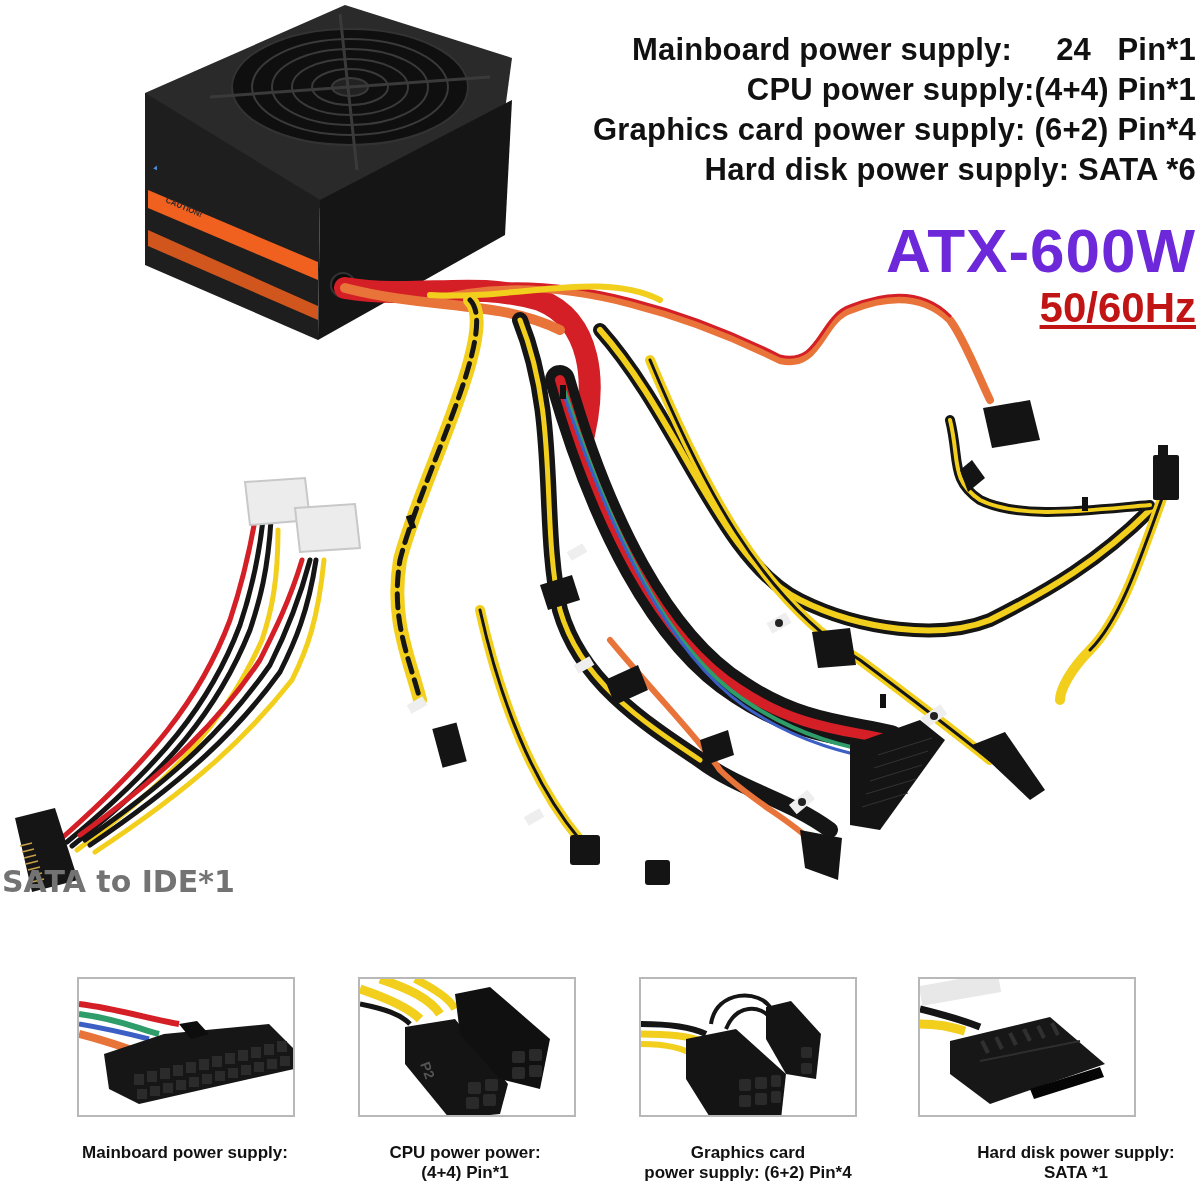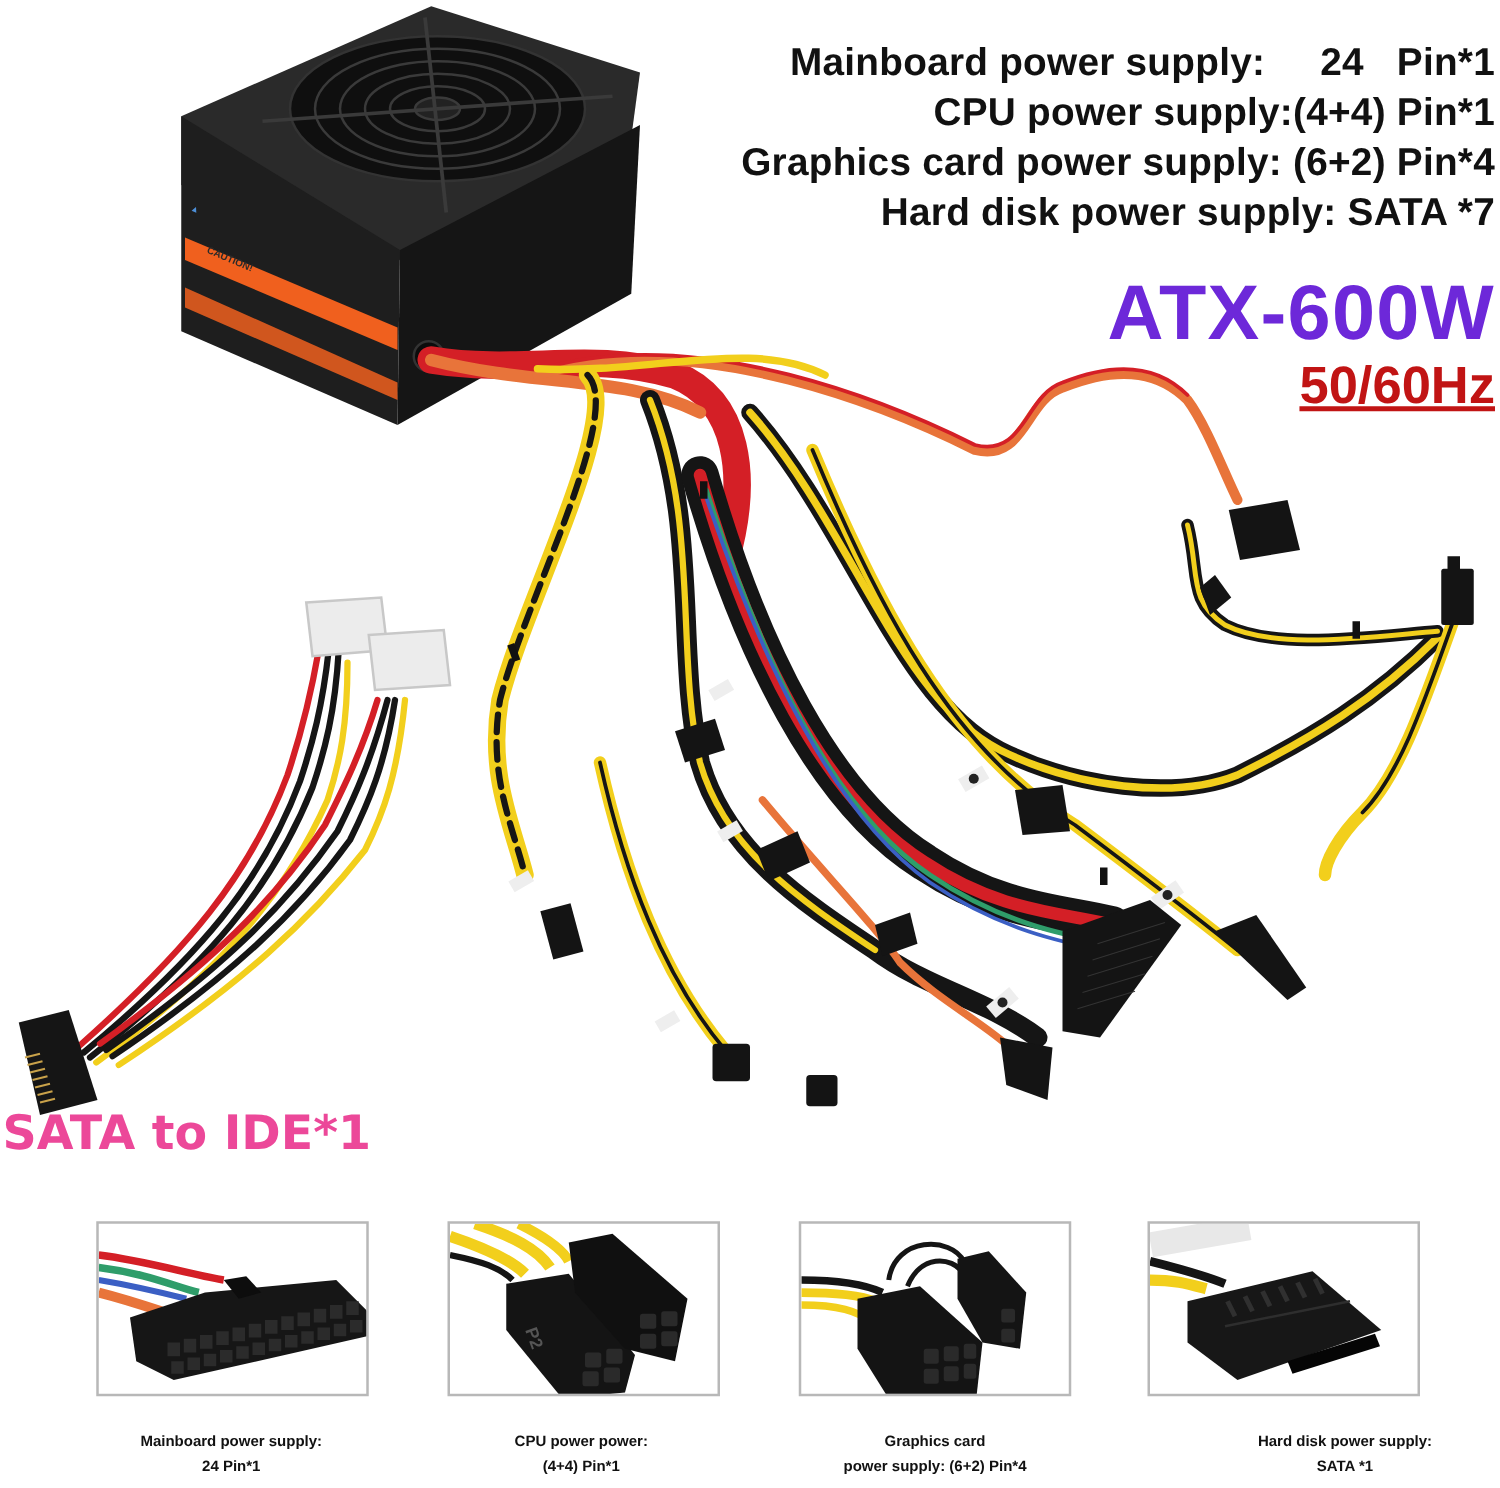--- a/index.html
+++ b/index.html
@@ -11,28 +11,28 @@
     .spec-line { font-size: 31px; font-weight: bold; line-height: 40px; color: #111;
                  letter-spacing: 0.2px; white-space: pre; }
     .model { position: absolute; right: 4px; top: 218px; text-align: right; }
     .model-name { font-size: 62px; font-weight: bold; color: #6d28d9; line-height: 66px; letter-spacing: 1px; }
     .model-freq { font-size: 42px; font-weight: bold; color: #c11414; line-height: 48px; text-decoration: underline; }
 
     
     .scene { position: absolute; left: 0; top: 0; width: 1200px; height: 900px; }
     .scene svg { position: absolute; left: 0; top: 0; }
 
-    .adapter-label { position: absolute; left: 2px; top: 884px; font-family: "DejaVu Sans", sans-serif;
-                     font-size: 38px; font-weight: bold; color: #ec4899; }
+    .adapter-label { position: absolute; left: 2px; top: 864px; font-family: "DejaVu Sans", sans-serif;
+                     font-size: 30px; font-weight: bold; color: #737373; }
 
     
     .thumb { position: absolute; top: 977px; width: 218px; height: 140px; border: 2px solid #b8b8b8;
              background: #fff; overflow: hidden; box-sizing: border-box; }
     .thumb svg { position: absolute; left: 0; top: 0; }
-    .caption { position: absolute; top: 1143px; text-align: center; font-size: 12px;
+    .caption { position: absolute; top: 1143px; text-align: center; font-size: 17px;
                line-height: 20px; color: #111; font-weight: bold; }
     .caption span { display: block; }
   </style>
 </head>
 <body>
 
 <div class="scene">
   <svg width="1200" height="900" viewBox="0 0 1200 900">
 
     <g>
@@ -178,21 +178,21 @@
         </g>
       </g>
     </g>
   </svg>
 </div>
 
 <div class="specs">
   <div class="spec-line">Mainboard power supply:     24   Pin*1</div>
   <div class="spec-line">CPU power supply:(4+4) Pin*1</div>
   <div class="spec-line">Graphics card power supply: (6+2) Pin*4</div>
-  <div class="spec-line">Hard disk power supply: SATA *7</div>
+  <div class="spec-line">Hard disk power supply: SATA *6</div>
 </div>
 
 <div class="model">
   <div class="model-name">ATX-600W</div>
   <div class="model-freq">50/60Hz</div>
 </div>
 
 <div class="adapter-label">SATA to IDE*1</div>
 
 <div class="thumb" style="left:77px;">
@@ -226,21 +226,20 @@
         <rect x="149" y="89" width="10" height="10"></rect>
       <rect x="162" y="86" width="10" height="10"></rect>
         <rect x="175" y="83" width="10" height="10"></rect>
       <rect x="188" y="80" width="10" height="10"></rect>
         <rect x="201" y="77" width="10" height="10"></rect>
     </g>
   </svg>
 </div>
 <div class="caption" style="left:40px; width:290px;">
   <span>Mainboard power supply:</span>
-  <span>24 Pin*1</span>
 </div>
 
 <div class="thumb" style="left:358px;">
   <svg width="218" height="140" viewBox="0 0 218 140">
     <path d="M0,10 C30,20 50,30 60,40" stroke="#f2cf1c" stroke-width="9" fill="none"></path>
     <path d="M20,0 C50,10 70,20 80,35" stroke="#f2cf1c" stroke-width="9" fill="none"></path>
     <path d="M55,0 C75,10 90,20 95,30" stroke="#f2cf1c" stroke-width="8" fill="none"></path>
     <path d="M0,25 C25,30 40,35 50,45" stroke="#151515" stroke-width="5" fill="none"></path>
 
     <polygon points="45,48 95,40 148,105 140,135 90,140 45,85" fill="#141414"></polygon>

